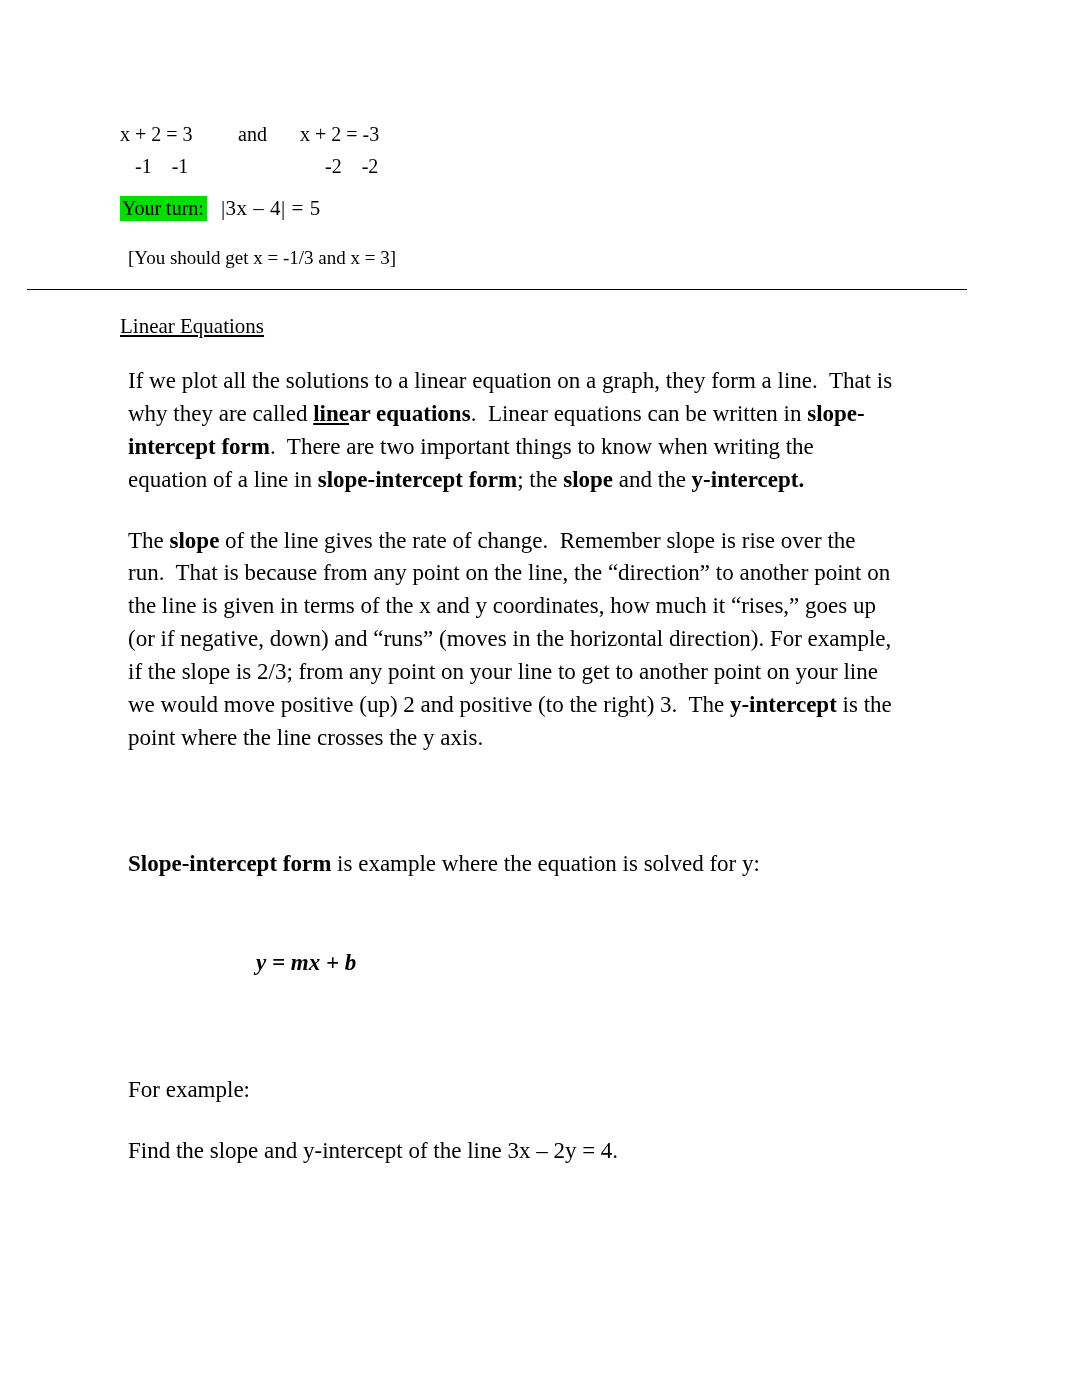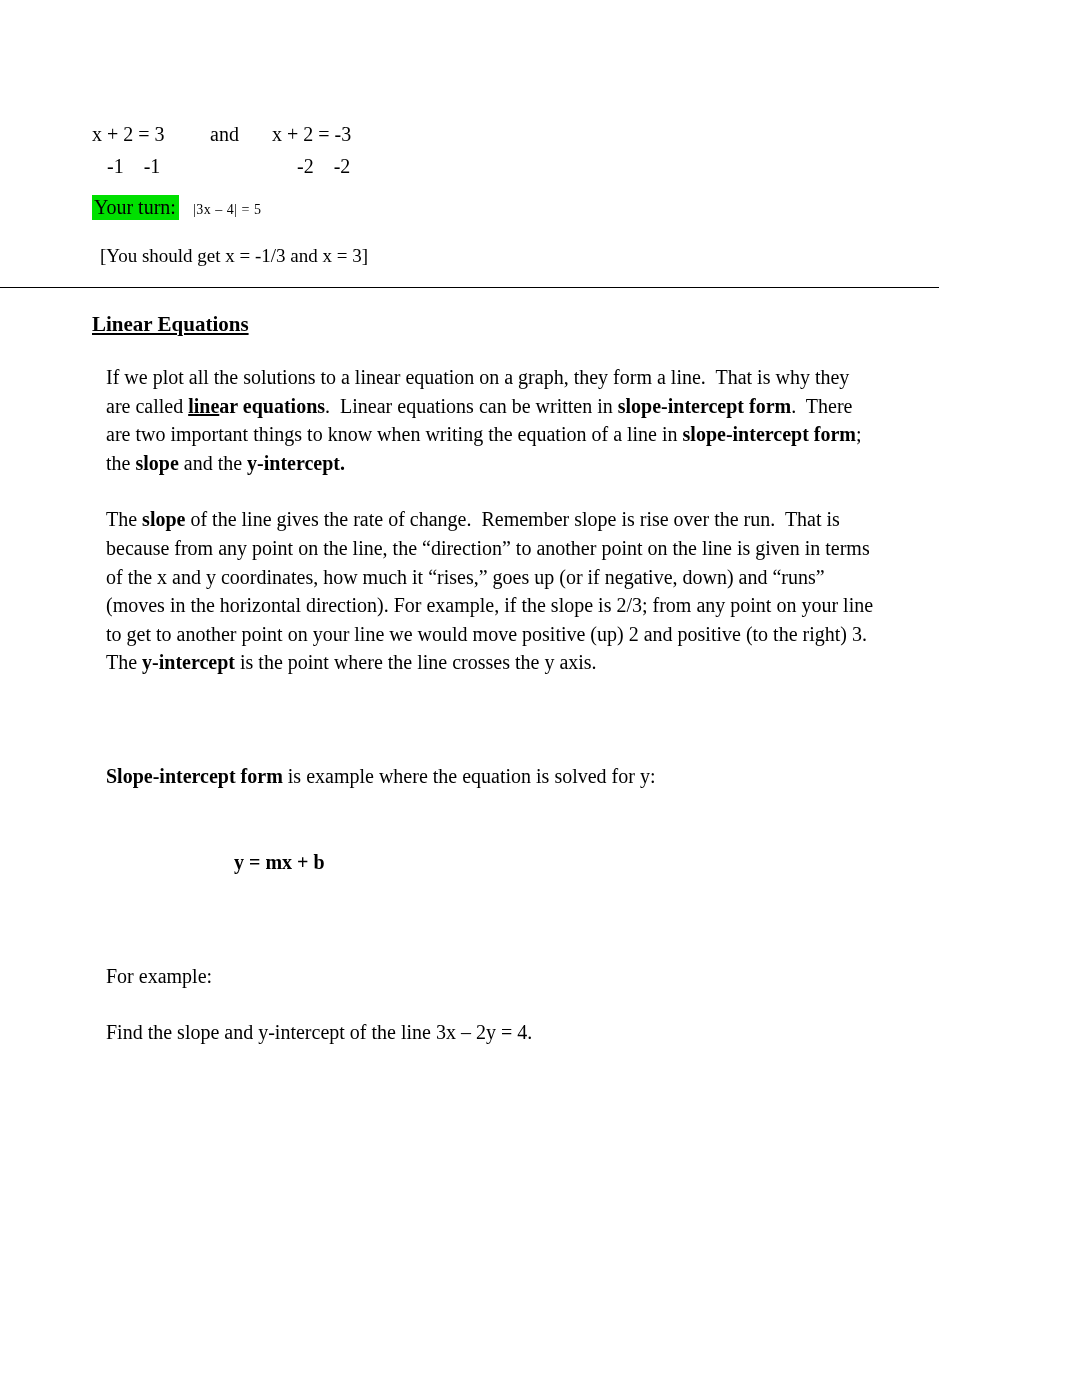--- a/index.html
+++ b/index.html
@@ -7,66 +7,66 @@
     padding: 0;
     background: #ffffff;
     color: #000000;
     font-family: "Liberation Serif", serif;
   }
   .page {
     position: relative;
     width: 1080px;
     height: 1397px;
     box-sizing: border-box;
-    padding: 118px 160px 0 92px;
+    padding: 118px 160px 0 120px;
     overflow: hidden;
     background: #ffffff;
   }
   
   .eq-block { font-size: 20px; line-height: 32px; margin: 0 0 14px 0; }
   .eq-row { display: flex; }
   .eq-left  { display: inline-block; width: 118px; white-space: pre; }
   .eq-mid   { display: inline-block; width: 62px;  white-space: pre; }
   .eq-right { display: inline-block; white-space: pre; }
 
   
   .your-turn { font-size: 20px; margin: 0 0 26px 0; }
   .highlight {
     background: var(--hl, #00e000);
     padding: 1px 3px 2px 2px;
   }
-  .abs-eq { font-size: 14px; padding-left: 14px; letter-spacing: 0.5px; }
+  .abs-eq { font-size: 21px; padding-left: 14px; letter-spacing: 0.5px; }
 
   .note { font-size: 19px; margin: 8px; }
 
   .divider {
     border: none;
     border-top: 1.6px solid #000;
     margin: 20px 0 0 -93px;
     width: 940px;
   }
 
   .heading {
     font-size: 21px;
-    font-weight: bold;
+    font-weight: normal;
     text-decoration: underline;
     margin: 24px 0 26px 0;
   }
 
   p.body-par {
-    font-size: 20px;
+    font-size: 23px;
     line-height: 1.43;
-    margin: 0 0 28px 14px;
+    margin: 0 0 28px 8px;
     max-width: 768px;
     white-space: pre-wrap;
   }
   .b { font-weight: bold; }
   .u { text-decoration: underline; }
   .line { display: block; }
-  .formula { font-weight: bold; padding-left: 128px; }
+  .formula { font-weight: bold; padding-left: 128px; font-style: italic; }
 </style>
 </head>
 <body>
 
 <div class="page">
 
   <div class="eq-block">
     <div class="eq-row">
       <span class="eq-left">x + 2 = 3</span>
       <span class="eq-mid">and</span>

